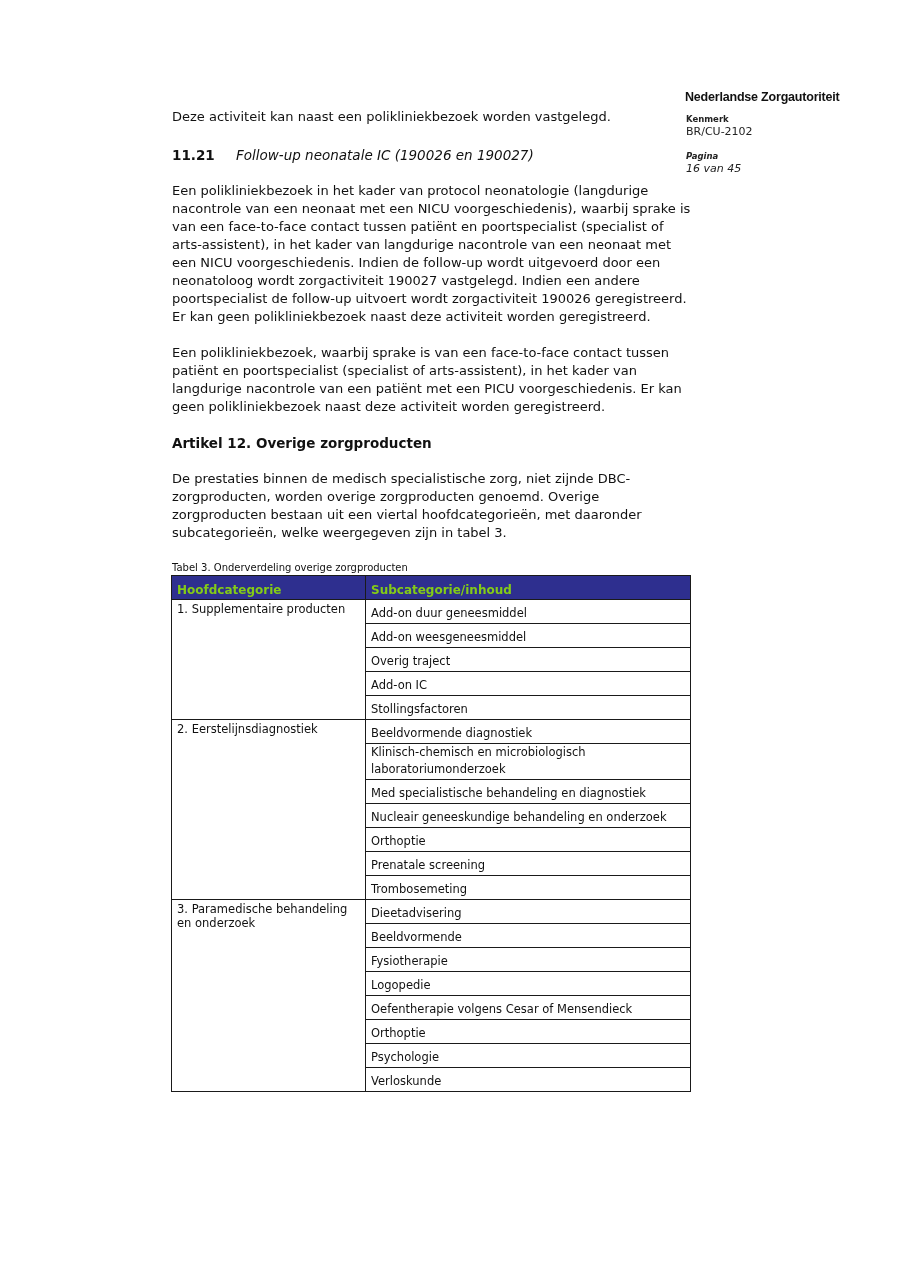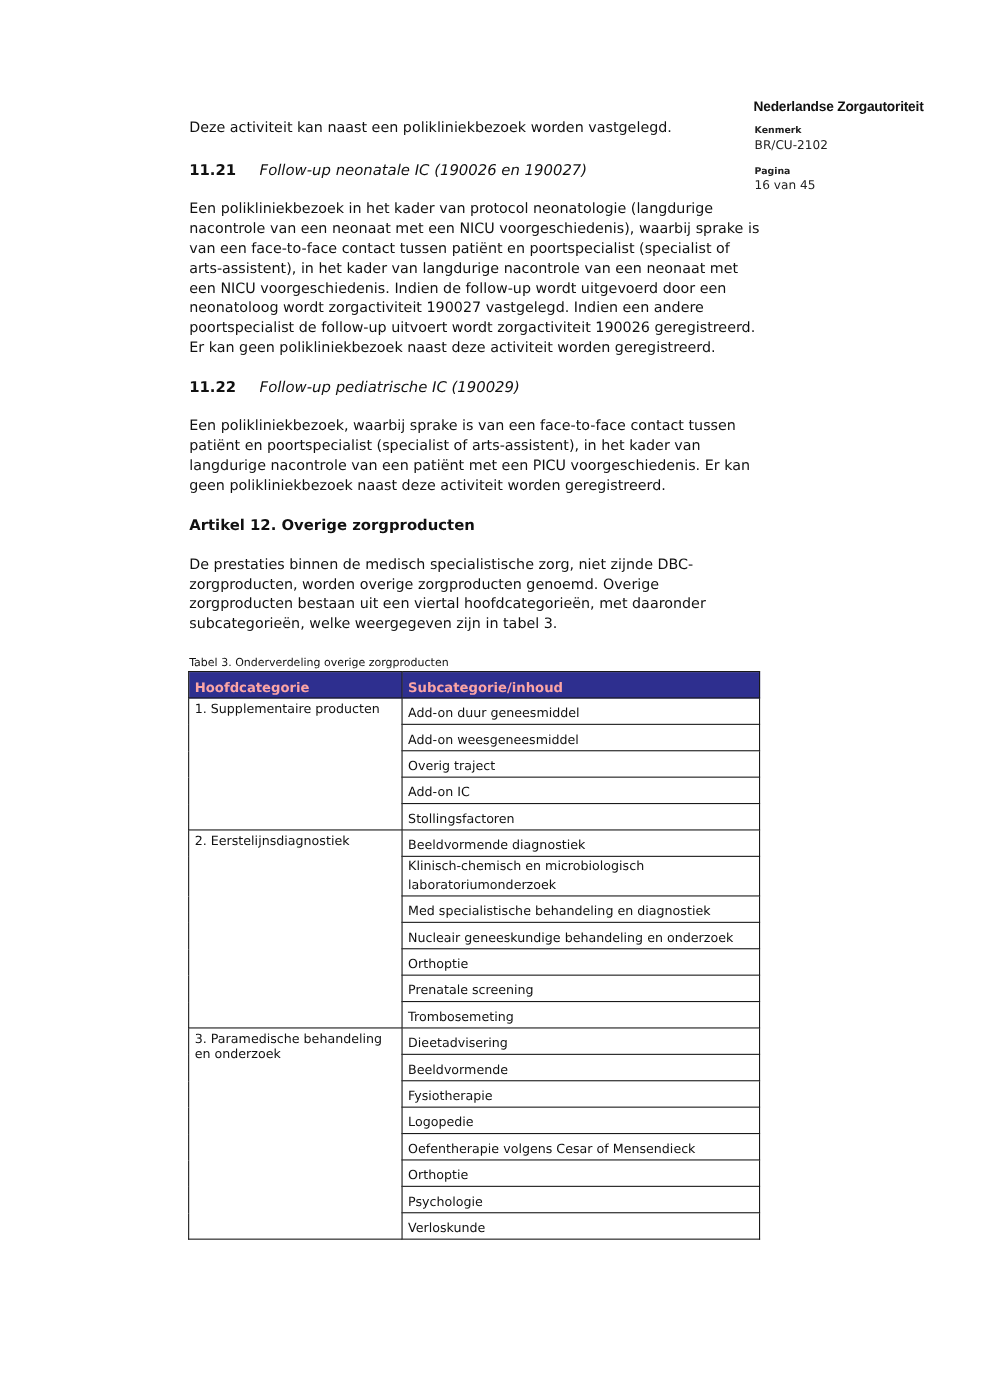--- a/index.html
+++ b/index.html
@@ -10,52 +10,49 @@
   .meta { position: absolute; left: 686px; font-size: 11px; color: #222; }
   .meta .lbl { font-weight: bold; font-size: 8.5px; display: block; margin-bottom: 1px; }
   .main { position: absolute; left: 172px; top: 108px; width: 520px; font-size: 13px; line-height: 18px; }
   p { margin: 0; }
   .sec { margin: 0; font-size: 13.5px; }
   .sec .num { font-weight: bold; display: inline-block; width: 64px; }
   .sec .ttl { font-style: italic; }
   .art { font-weight: bold; font-size: 13.5px; margin: 0; }
   .caption { font-size: 10px; line-height: 15px; }
   table { border-collapse: collapse; width: 520px; font-size: 11.5px; margin-left: -1px; }
-  th { background: #2e2f8f; color: #fca5a5; text-align: left; font-weight: bold; padding: 3px 5px 0 5px;
+  th { background: #2e2f8f; color: #84cc16; text-align: left; font-weight: bold; padding: 3px 5px 0 5px;
        height: 20px; border: 1.5px solid #1a1a1a; font-size: 12px; vertical-align: bottom; }
   td { border: 1.5px solid #1a1a1a; padding: 0 5px; vertical-align: bottom; }
   td.cat { vertical-align: top; padding-top: 2px; width: 183px; line-height: 14px; }
   td.sub { height: 22px; line-height: 17px; padding-bottom: 1px; }
   td.sub.two { height: 34px; }
 </style>
 </head>
 <body>
 
 <div class="org">Nederlandse Zorgautoriteit</div>
 
 <div class="meta" style="top:114px;">
   <span class="lbl">Kenmerk</span>
   <span>BR/CU-2102</span>
 </div>
-<div class="meta" style="top:151px;">
+<div class="meta" style="top:151px;font-style:italic;">
   <span class="lbl">Pagina</span>
   <span>16 van 45</span>
 </div>
 
 <div class="main">
   <p>Deze activiteit kan naast een polikliniekbezoek worden vastgelegd.</p>
 
   <div class="sec" style="margin-top:20px;">
     <span class="num">11.21</span><span class="ttl">Follow-up neonatale IC (190026 en 190027)</span>
   </div>
   <p style="margin-top:18px;">Een polikliniekbezoek in het kader van protocol neonatologie (langdurige nacontrole van een neonaat met een NICU voorgeschiedenis), waarbij sprake is van een face-to-face contact tussen patiënt en poortspecialist (specialist of arts-assistent), in het kader van langdurige nacontrole van een neonaat met een NICU voorgeschiedenis. Indien de follow-up wordt uitgevoerd door een neonatoloog wordt zorgactiviteit 190027 vastgelegd. Indien een andere poortspecialist de follow-up uitvoert wordt zorgactiviteit 190026 geregistreerd. Er kan geen polikliniekbezoek naast deze activiteit worden geregistreerd.</p>
 
-  <div class="sec" style="margin-top:17px;">
-    <span class="num">11.22</span><span class="ttl">Follow-up pediatrische IC (190029)</span>
-  </div>
   <p style="margin-top:18px;">Een polikliniekbezoek, waarbij sprake is van een face-to-face contact tussen patiënt en poortspecialist (specialist of arts-assistent), in het kader van langdurige nacontrole van een patiënt met een PICU voorgeschiedenis. Er kan geen polikliniekbezoek naast deze activiteit worden geregistreerd.</p>
 
   <div class="art" style="margin-top:18px;">Artikel 12.  Overige zorgproducten</div>
   <p style="margin-top:18px;">De prestaties binnen de medisch specialistische zorg, niet zijnde DBC-zorgproducten, worden overige zorgproducten genoemd. Overige zorgproducten bestaan uit een viertal hoofdcategorieën, met daaronder subcategorieën, welke weergegeven zijn in tabel 3.</p>
 
   <div class="caption" style="margin-top:18px;">Tabel 3. Onderverdeling overige zorgproducten</div>
 
   <table>
     <thead>
       <tr>

